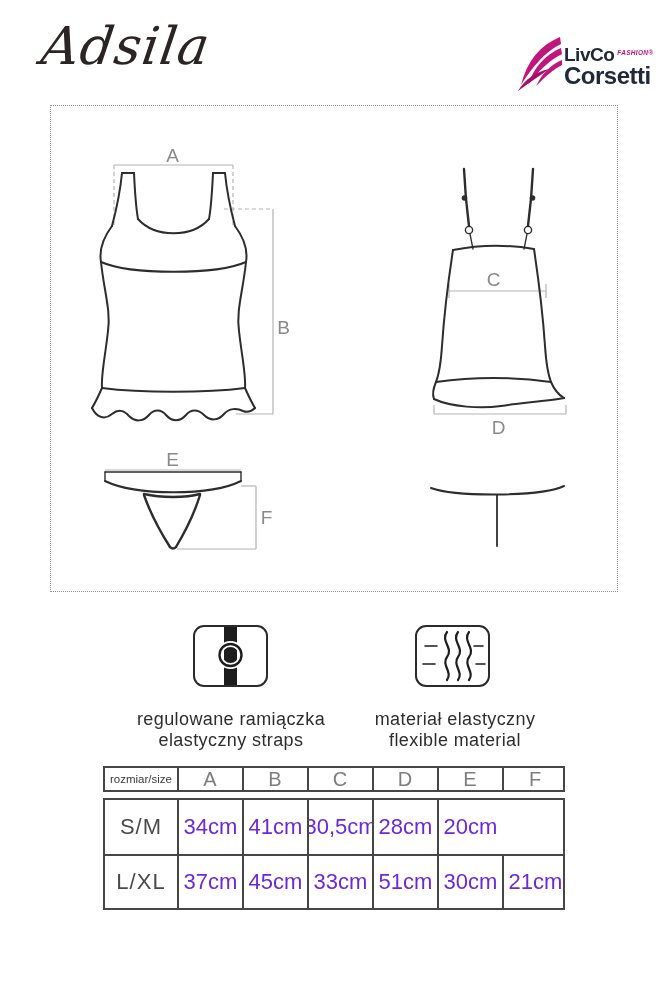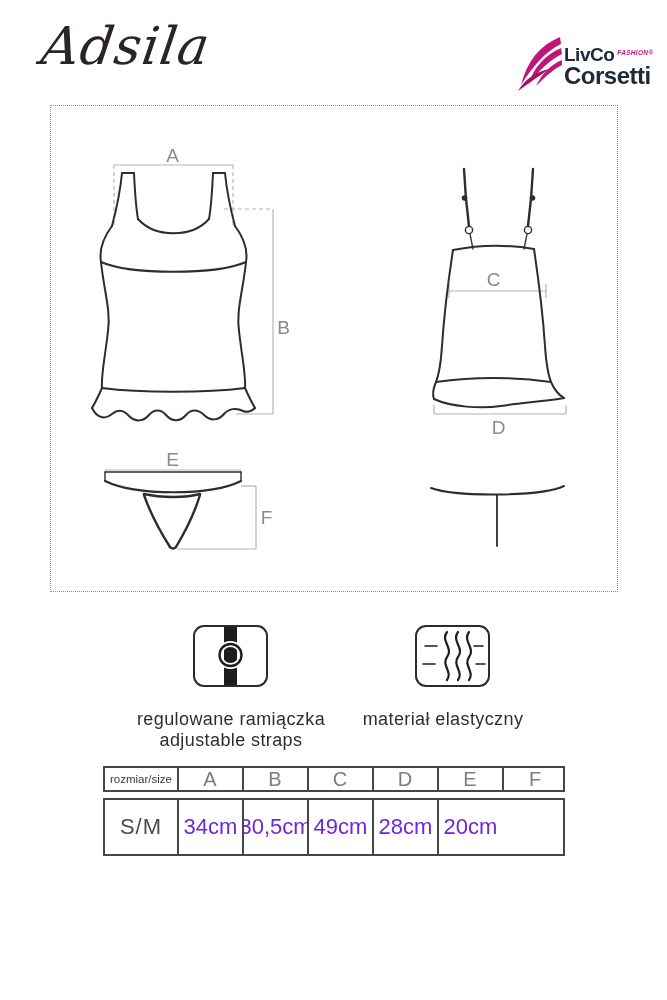--- a/index.html
+++ b/index.html
@@ -37,21 +37,21 @@
     position:absolute; width:75px; height:62px;
     border:2px solid #2b2b2b; border-radius:11px; background:#fff;
   }
   .icon-straps { left:193px; top:625px; }
   .icon-elastic { left:415px; top:625px; }
   .feature-caption {
     position:absolute; width:230px; text-align:center; top:709px;
     font-size:18px; color:#2e2e2e; line-height:21px; letter-spacing:0.4px;
   }
   .caption-straps { left:116px; }
-  .caption-elastic { left:328px; }
+  .caption-elastic { left:340px; }
   
   .size-table { position:absolute; left:103px; top:766px; width:462px; }
   .tbl-row { display:grid; grid-template-columns:72px repeat(6,65px); }
   .tbl-header { border:2px solid #464646; height:26px; }
   .tbl-body { border:2px solid #464646; margin-top:6px; }
   .tbl-body .tbl-row { height:54px; }
   .tbl-body .tbl-row + .tbl-row { border-top:2px solid #464646; }
   .cell {
     display:flex; align-items:center; justify-content:center;
     border-left:2px solid #464646; overflow:hidden;
@@ -192,41 +192,51 @@
         <line x1="8" y1="19" x2="20" y2="19"></line>
         <line x1="6" y1="37" x2="18" y2="37"></line>
         <line x1="57" y1="19" x2="66" y2="19"></line>
         <line x1="59" y1="37" x2="68" y2="37"></line>
       </g>
     </svg>
   </div>
 
   <div class="feature-caption caption-straps">
     <div>regulowane ramiączka</div>
-    <div>adjustable straps</div>
+    <div>elastyczny straps</div>
   </div>
   <div class="feature-caption caption-elastic">
     <div>materiał elastyczny</div>
+    <div>flexible material</div>
   </div>
 
   <div class="size-table">
     <div class="tbl-row tbl-header">
       <div class="cell hdr-size-cell">rozmiar/size</div>
       <div class="cell hdr-letter">A</div>
       <div class="cell hdr-letter">B</div>
       <div class="cell hdr-letter">C</div>
       <div class="cell hdr-letter">D</div>
       <div class="cell hdr-letter">E</div>
       <div class="cell hdr-letter">F</div>
     </div>
     <div class="tbl-body">
       <div class="tbl-row">
         <div class="cell row-size">S/M</div>
         <div class="cell val">34cm</div>
+        <div class="cell val">41cm</div>
         <div class="cell val">30,5cm</div>
-        <div class="cell val">49cm</div>
         <div class="cell val">28cm</div>
         <div class="cell val">20cm</div>
       </div>
+      <div class="tbl-row">
+        <div class="cell row-size">L/XL</div>
+        <div class="cell val">37cm</div>
+        <div class="cell val">45cm</div>
+        <div class="cell val">33cm</div>
+        <div class="cell val">51cm</div>
+        <div class="cell val">30cm</div>
+        <div class="cell val">21cm</div>
+      </div>
     </div>
   </div>
 
 </div>
 
 </body></html>

